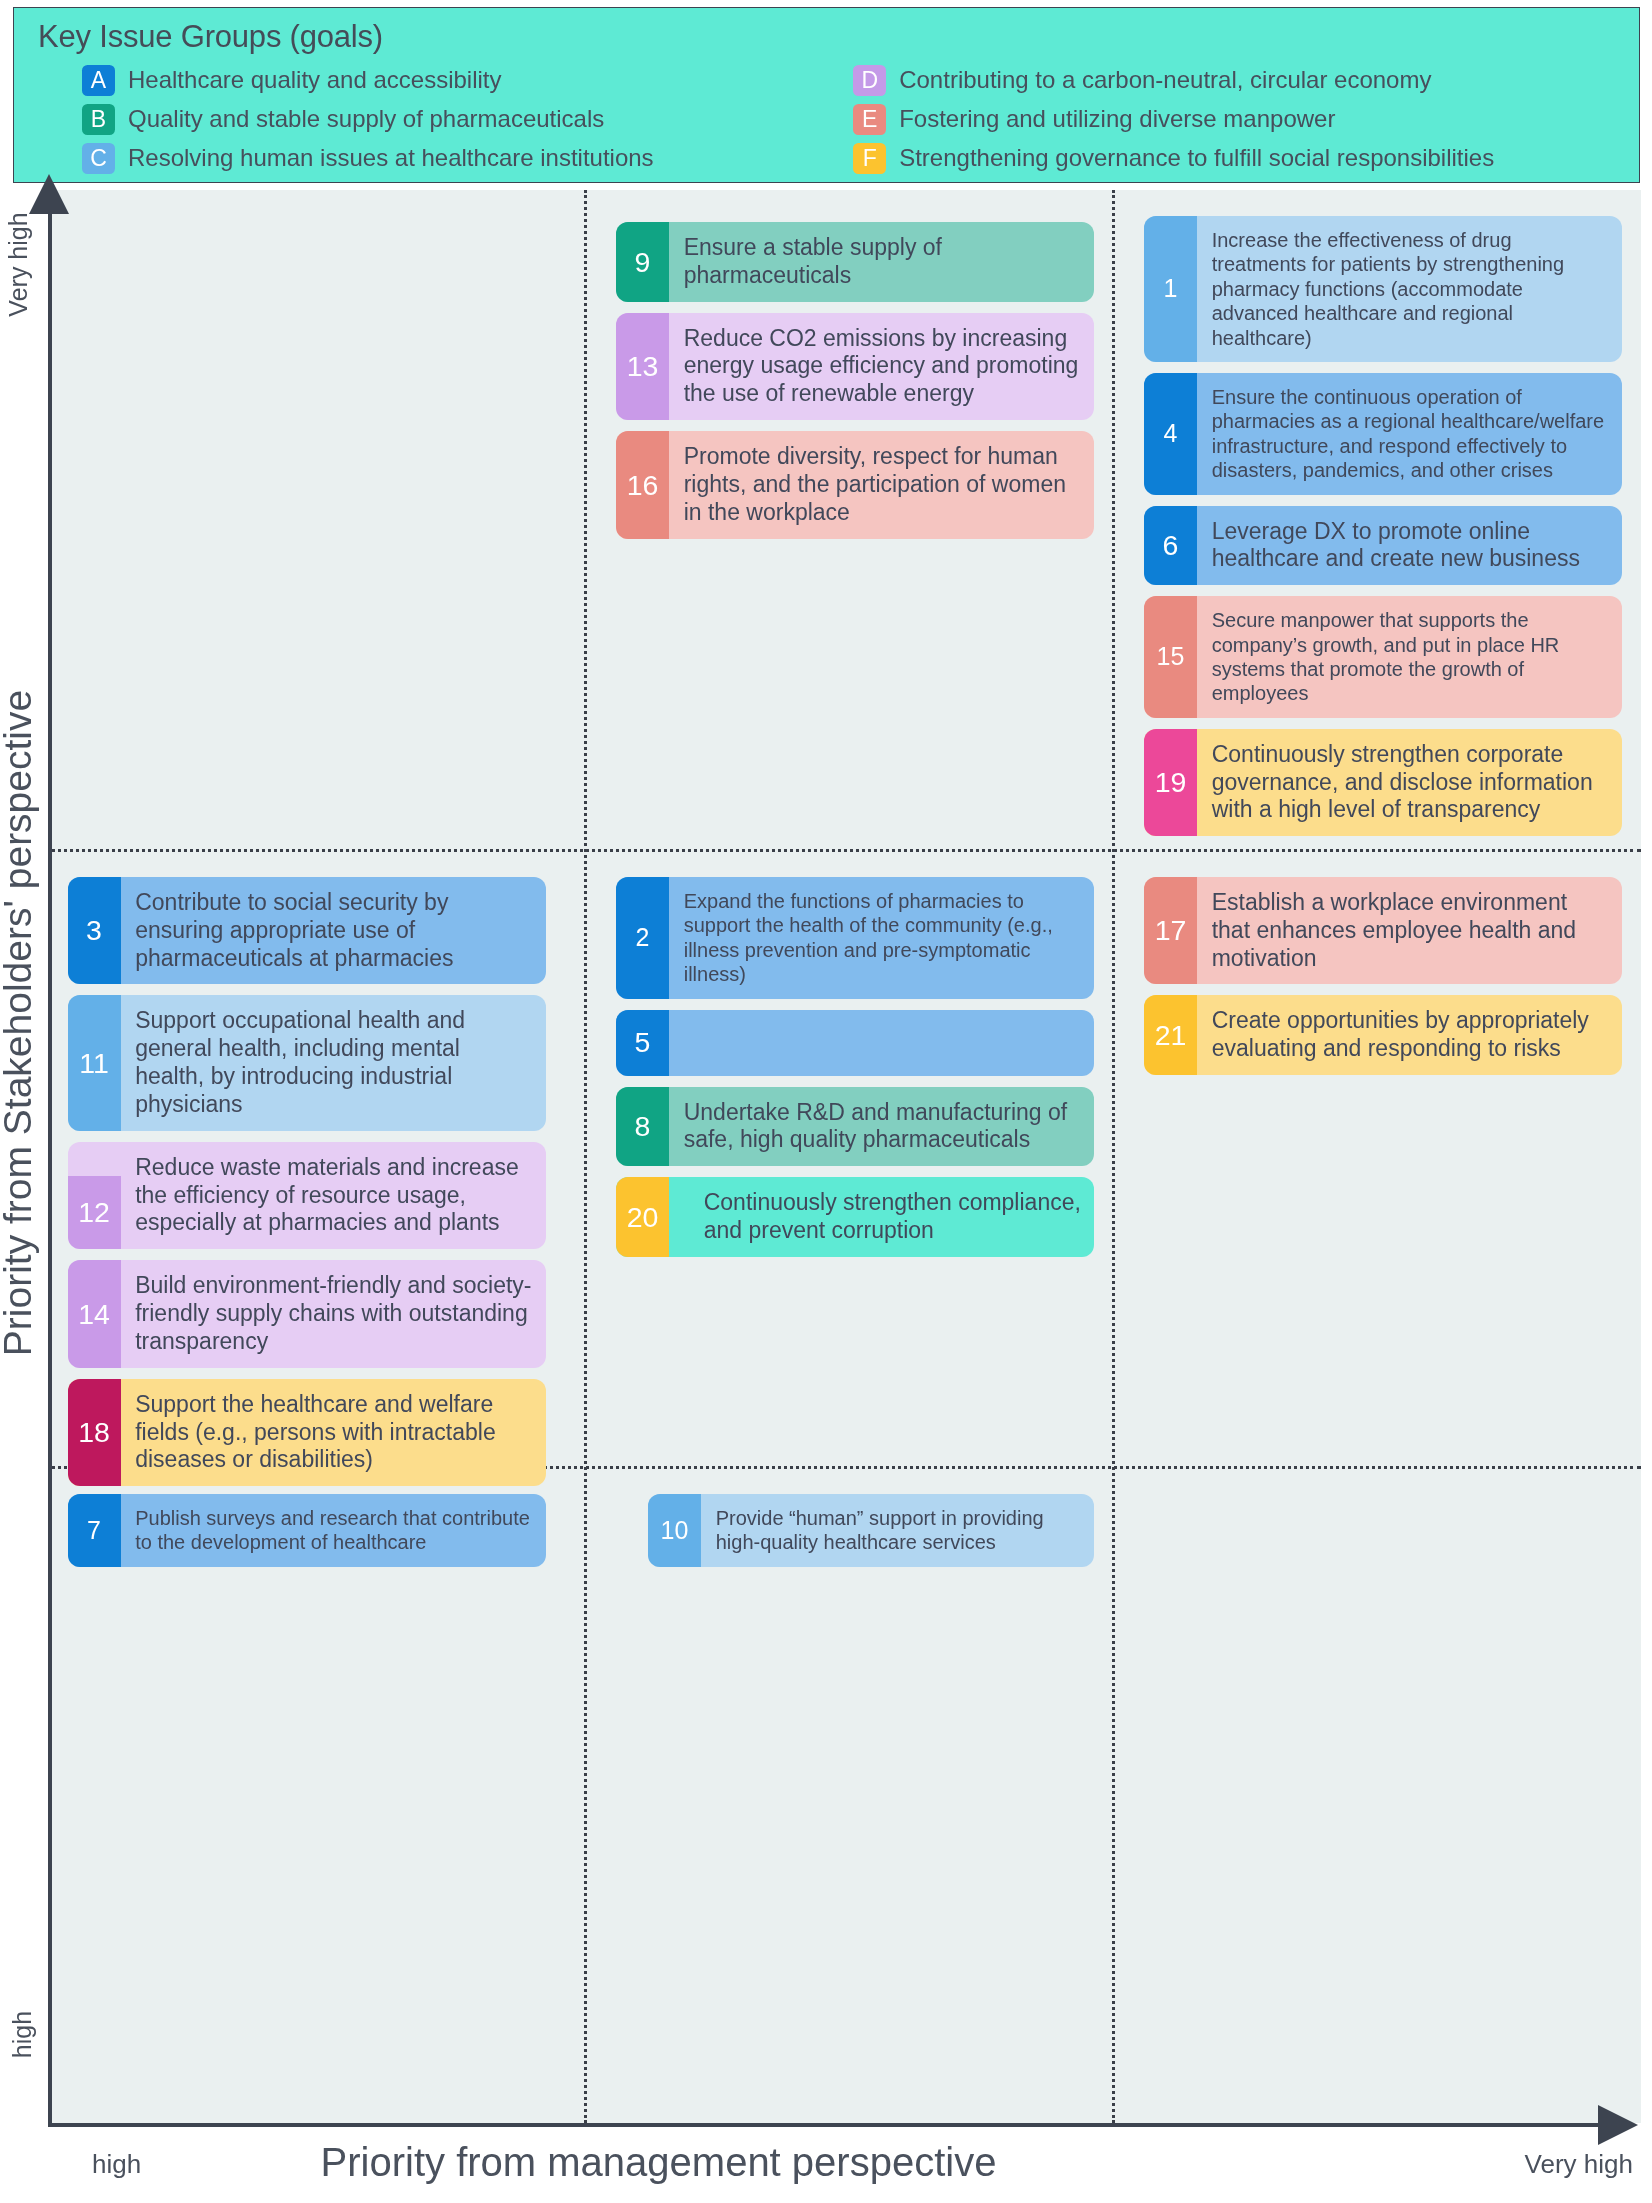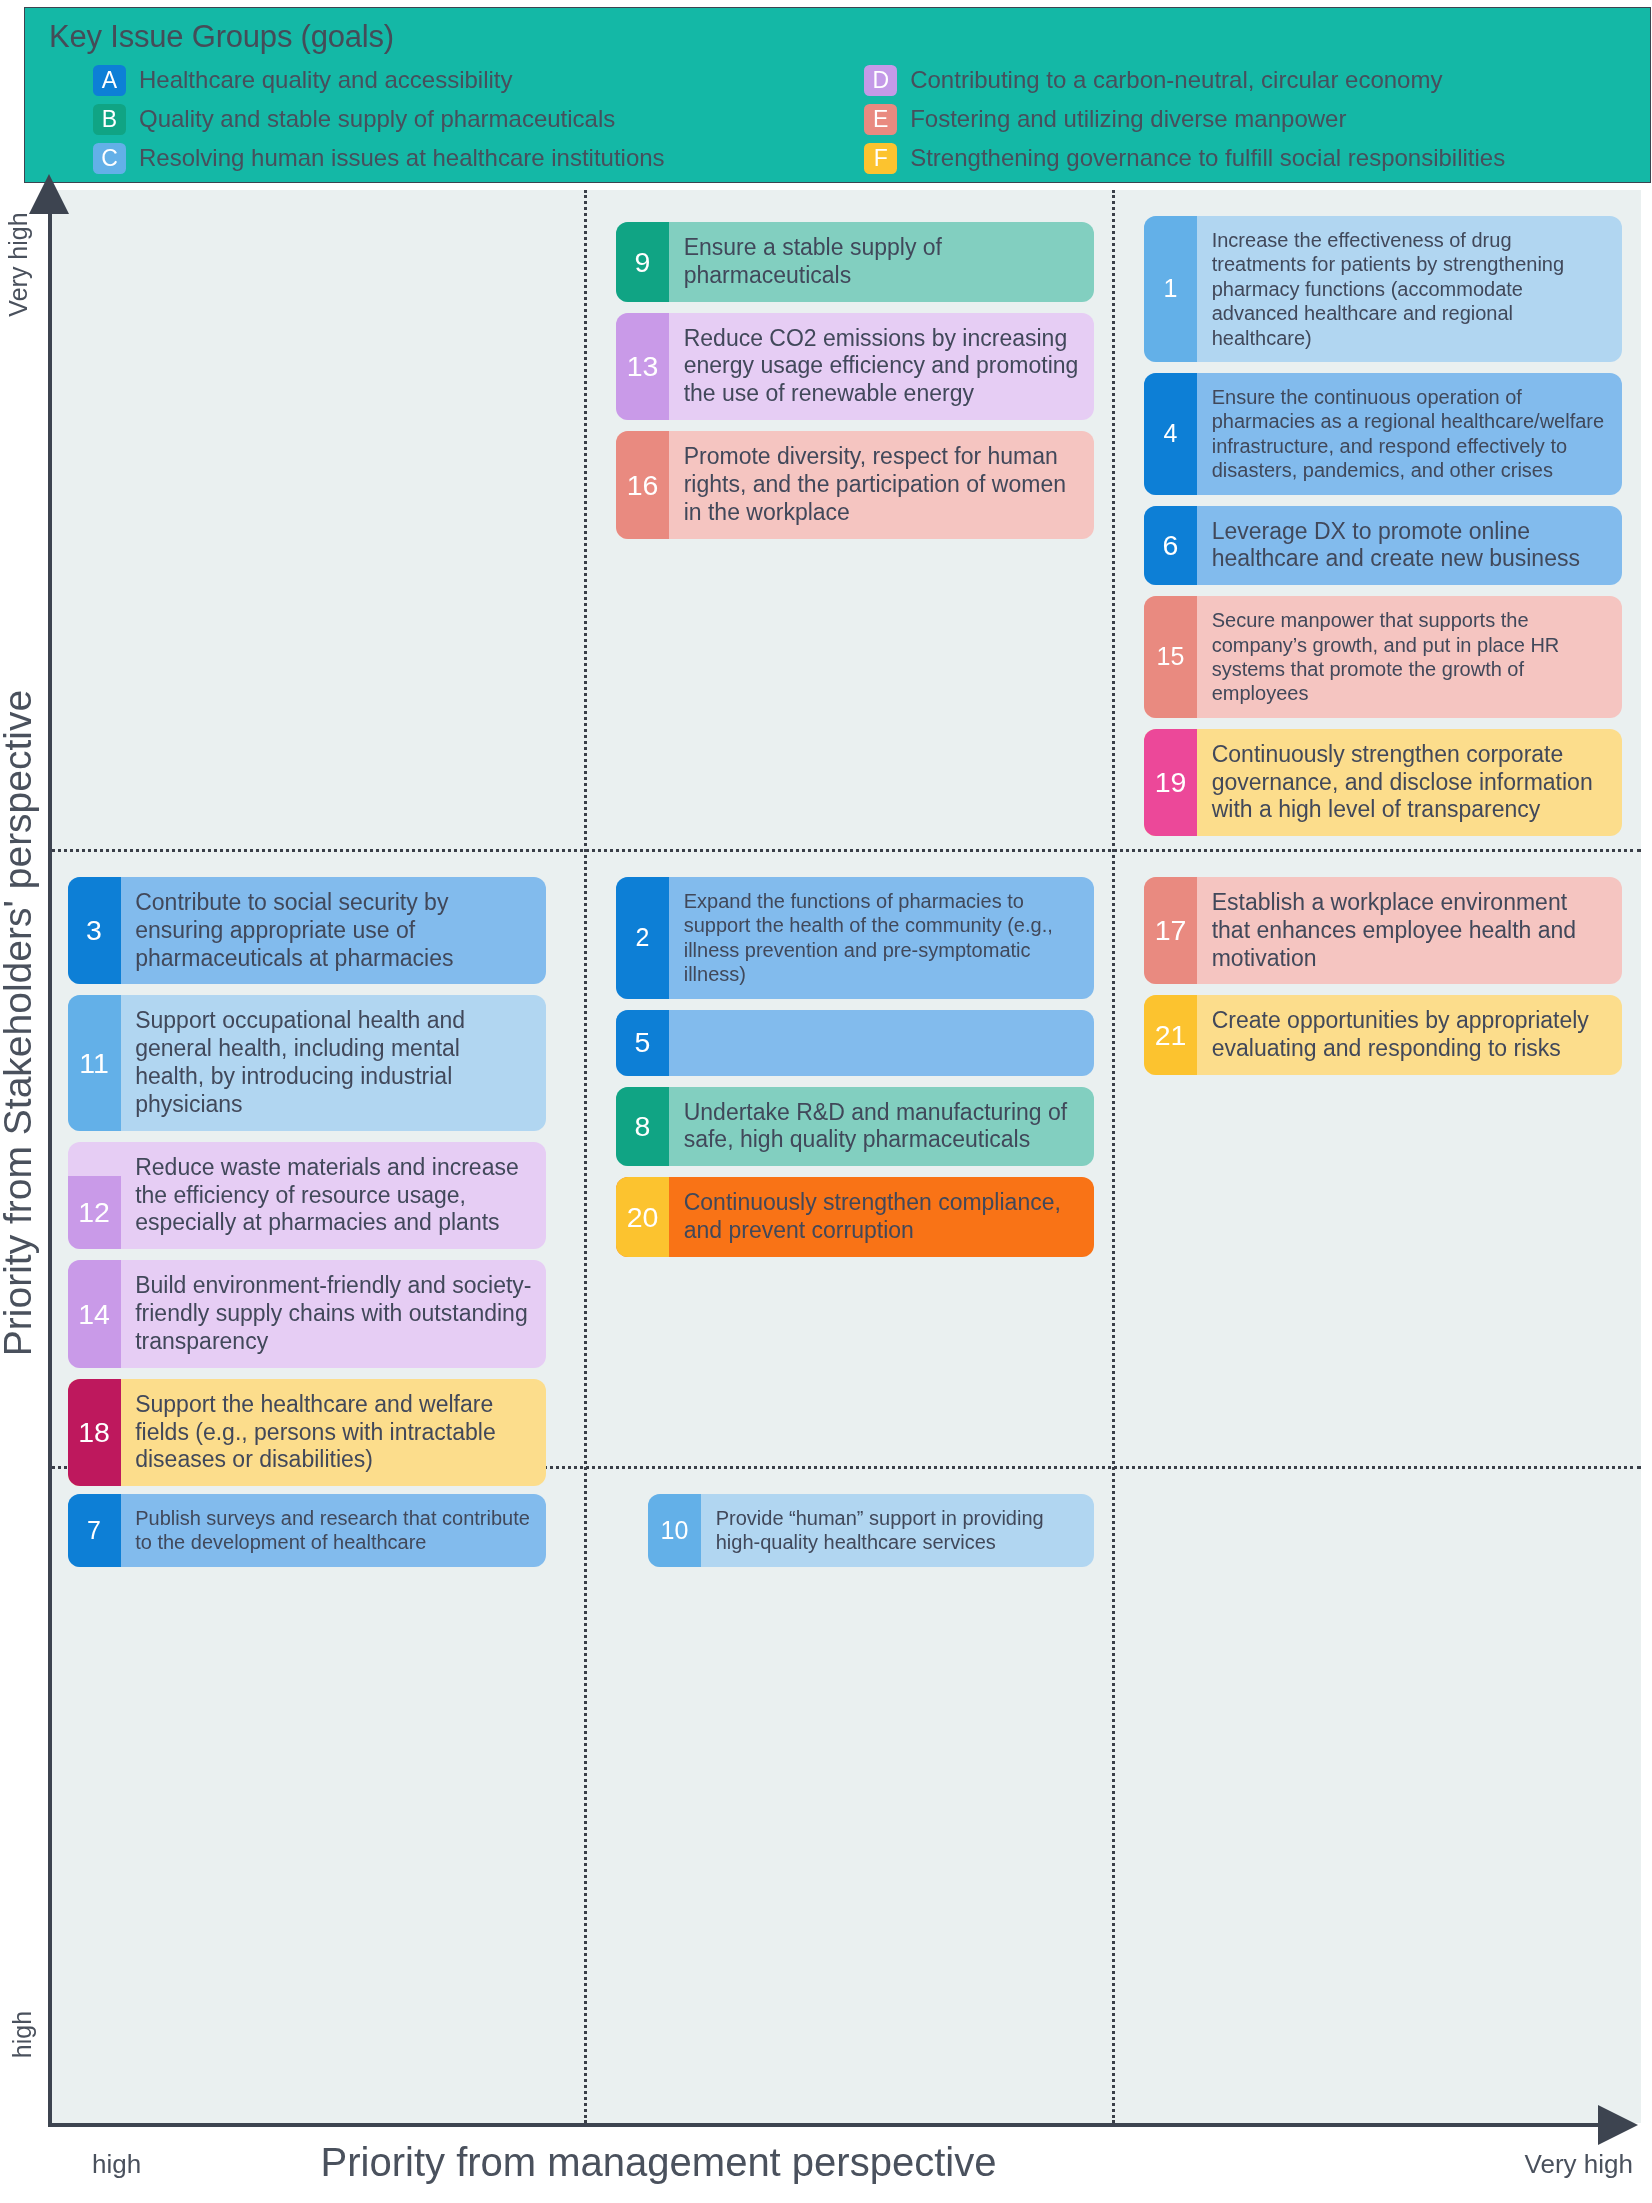--- a/index.html
+++ b/index.html
@@ -9,24 +9,24 @@
     font-family: "Liberation Sans", sans-serif;
     color: #474f5c;
     overflow: hidden;
   }
 
   #root { position: relative; width: 1653px; height: 2204px; }
 
   
   .legend {
     position: absolute;
-    left: 24px; top: 7.3px;
+    left: 13px; top: 7.3px;
     width: 1627px; height: 176px;
     border: 1.8px solid #3d4450;
-    background: #14b8a6;
+    background: #5eead4;
     padding: 11px 0 0 24px;
   }
   .legend-title {
     font-size: 31px;
     color: #454c58;
     letter-spacing: -0.2px;
     margin-bottom: 5.5px;
   }
   .legend-grid {
     display: grid;
@@ -280,21 +280,21 @@
           <div class="card-num" style="background: rgb(13, 127, 214);">2</div>
           <div class="card-text">Expand the functions of pharmacies to support the health of the community (e.g., illness prevention and pre-symptomatic illness)</div>
         </div>
         <div class="card" style="background: rgb(130, 187, 237);">
           <div class="card-num" style="background: rgb(13, 127, 214);">5</div>
         </div>
         <div class="card" style="background: rgb(130, 207, 192);">
           <div class="card-num" style="background: rgb(16, 164, 132);">8</div>
           <div class="card-text">Undertake R&amp;D and manufacturing of safe, high quality pharmaceuticals</div>
         </div>
-        <div class="card" style="background: #f97316;">
+        <div class="card" style="background: #5eead4; gap: 20px;">
           <div class="card-num" style="background: rgb(252, 195, 47);">20</div>
           <div class="card-text">Continuously strengthen compliance, and prevent corruption</div>
         </div>
       </div>
     <div class="col" id="col-middle-right" style="left:1093px; top:687px;">
         <div class="card" style="background: rgb(245, 197, 193);">
           <div class="card-num" style="background: rgb(233, 138, 128);">17</div>
           <div class="card-text">Establish a workplace environment that enhances employee health and motivation</div>
         </div>
         <div class="card" style="background: rgb(252, 221, 140);">

